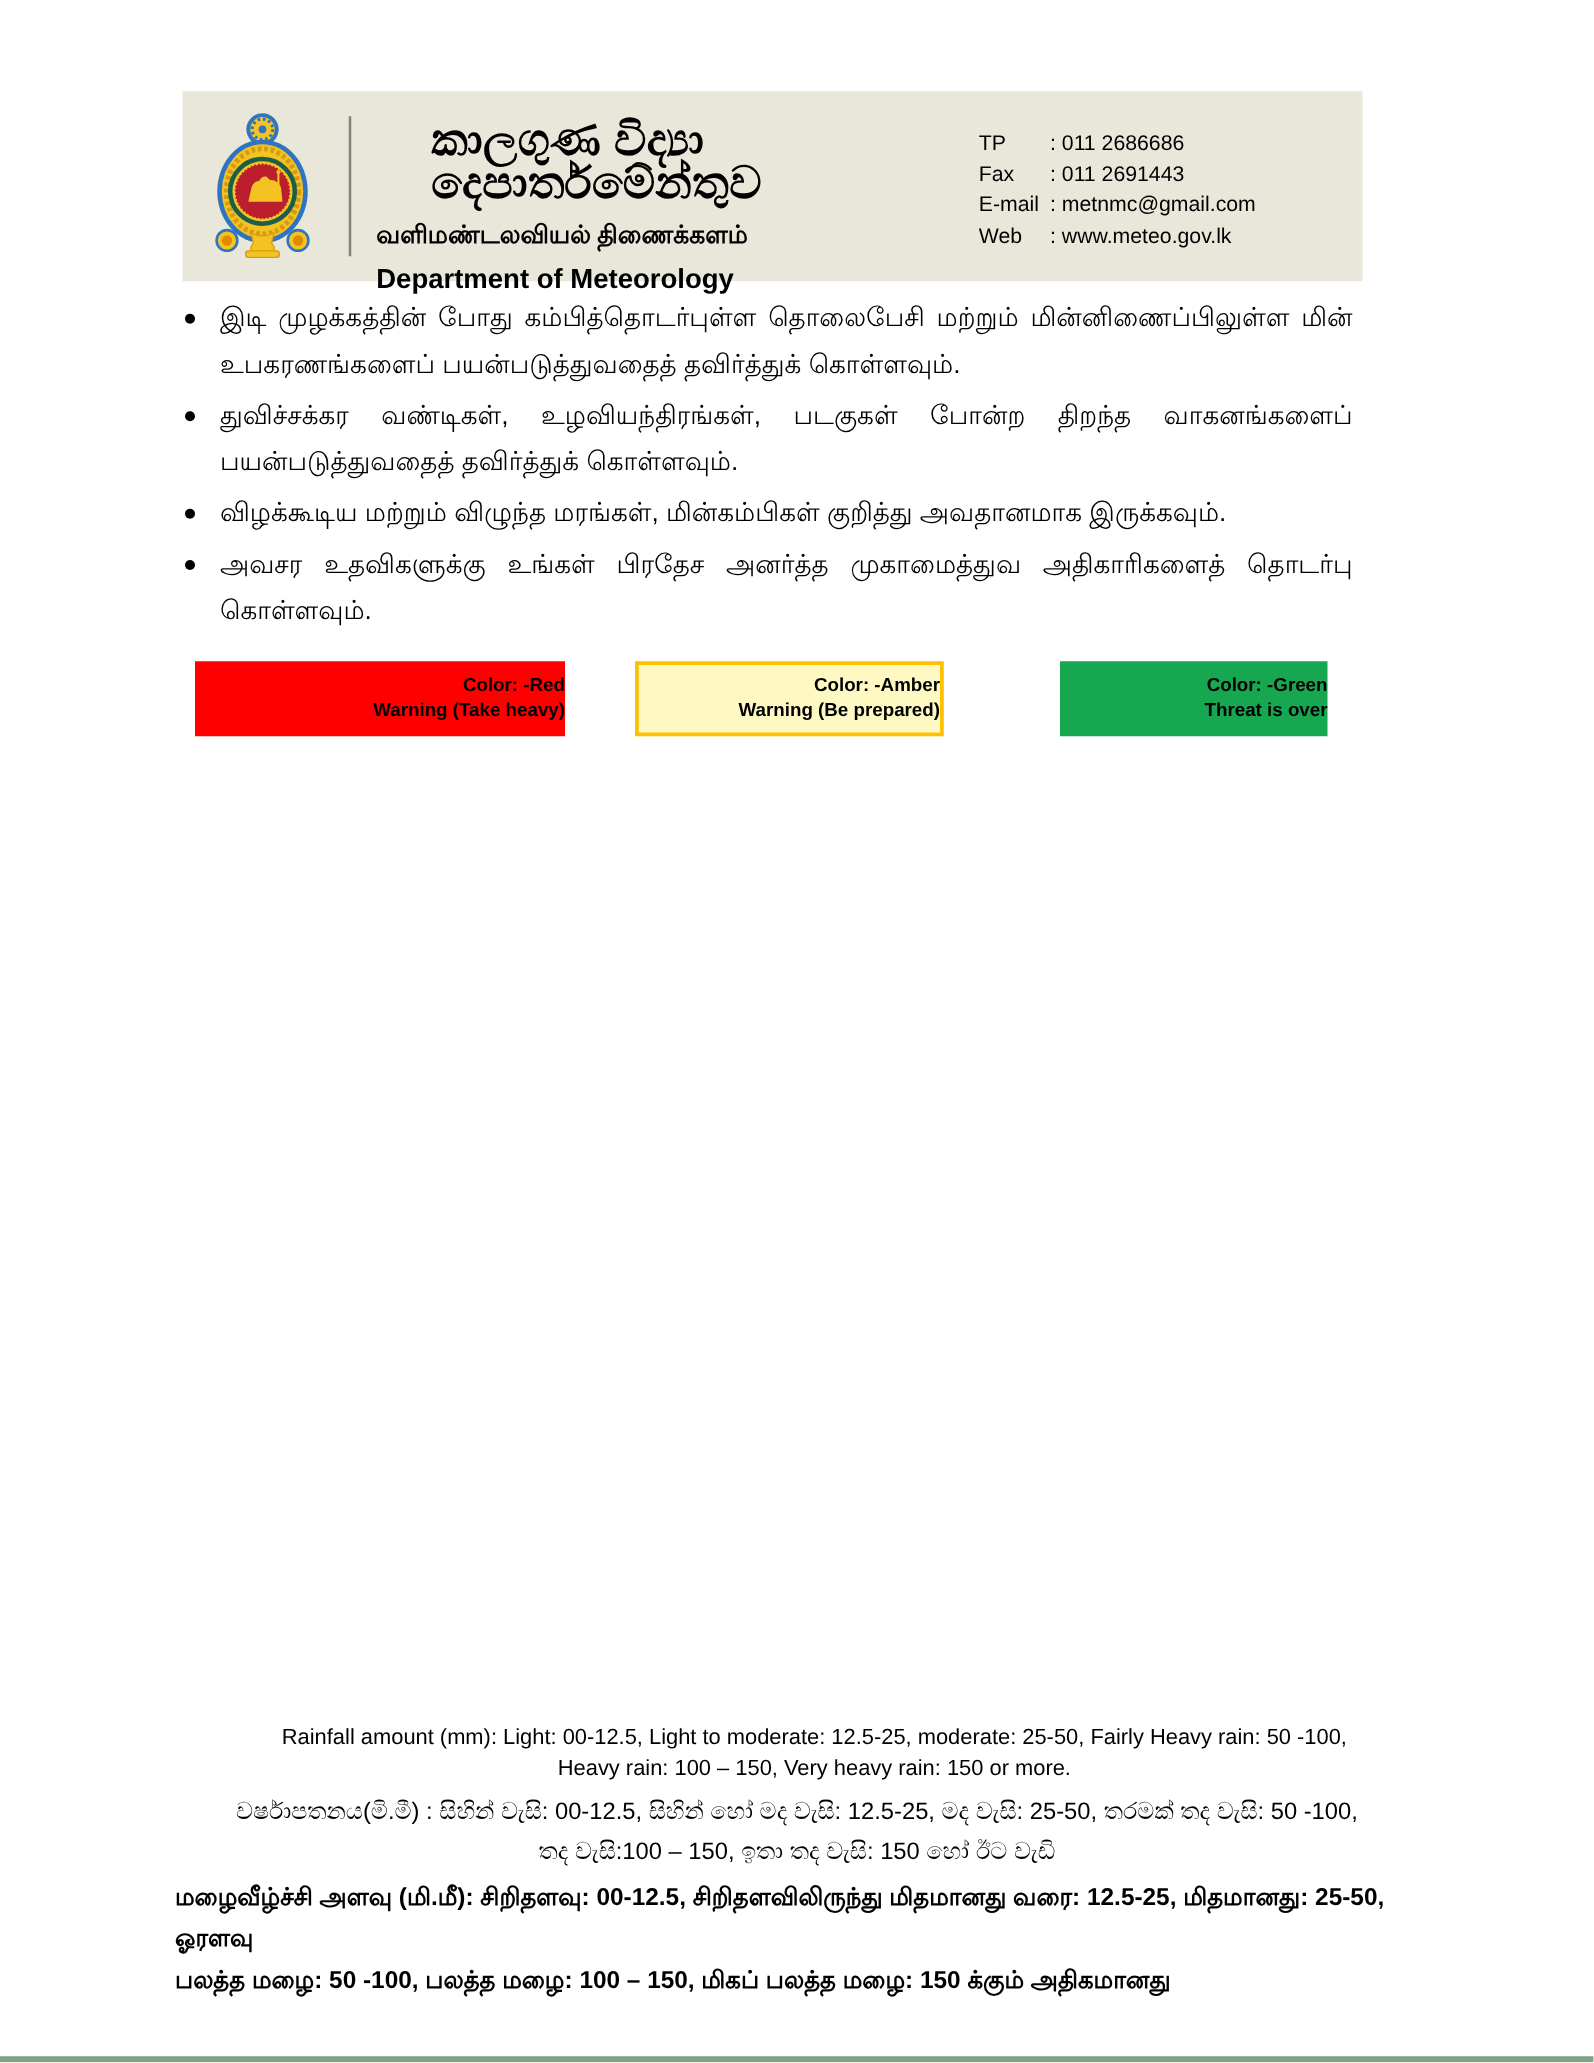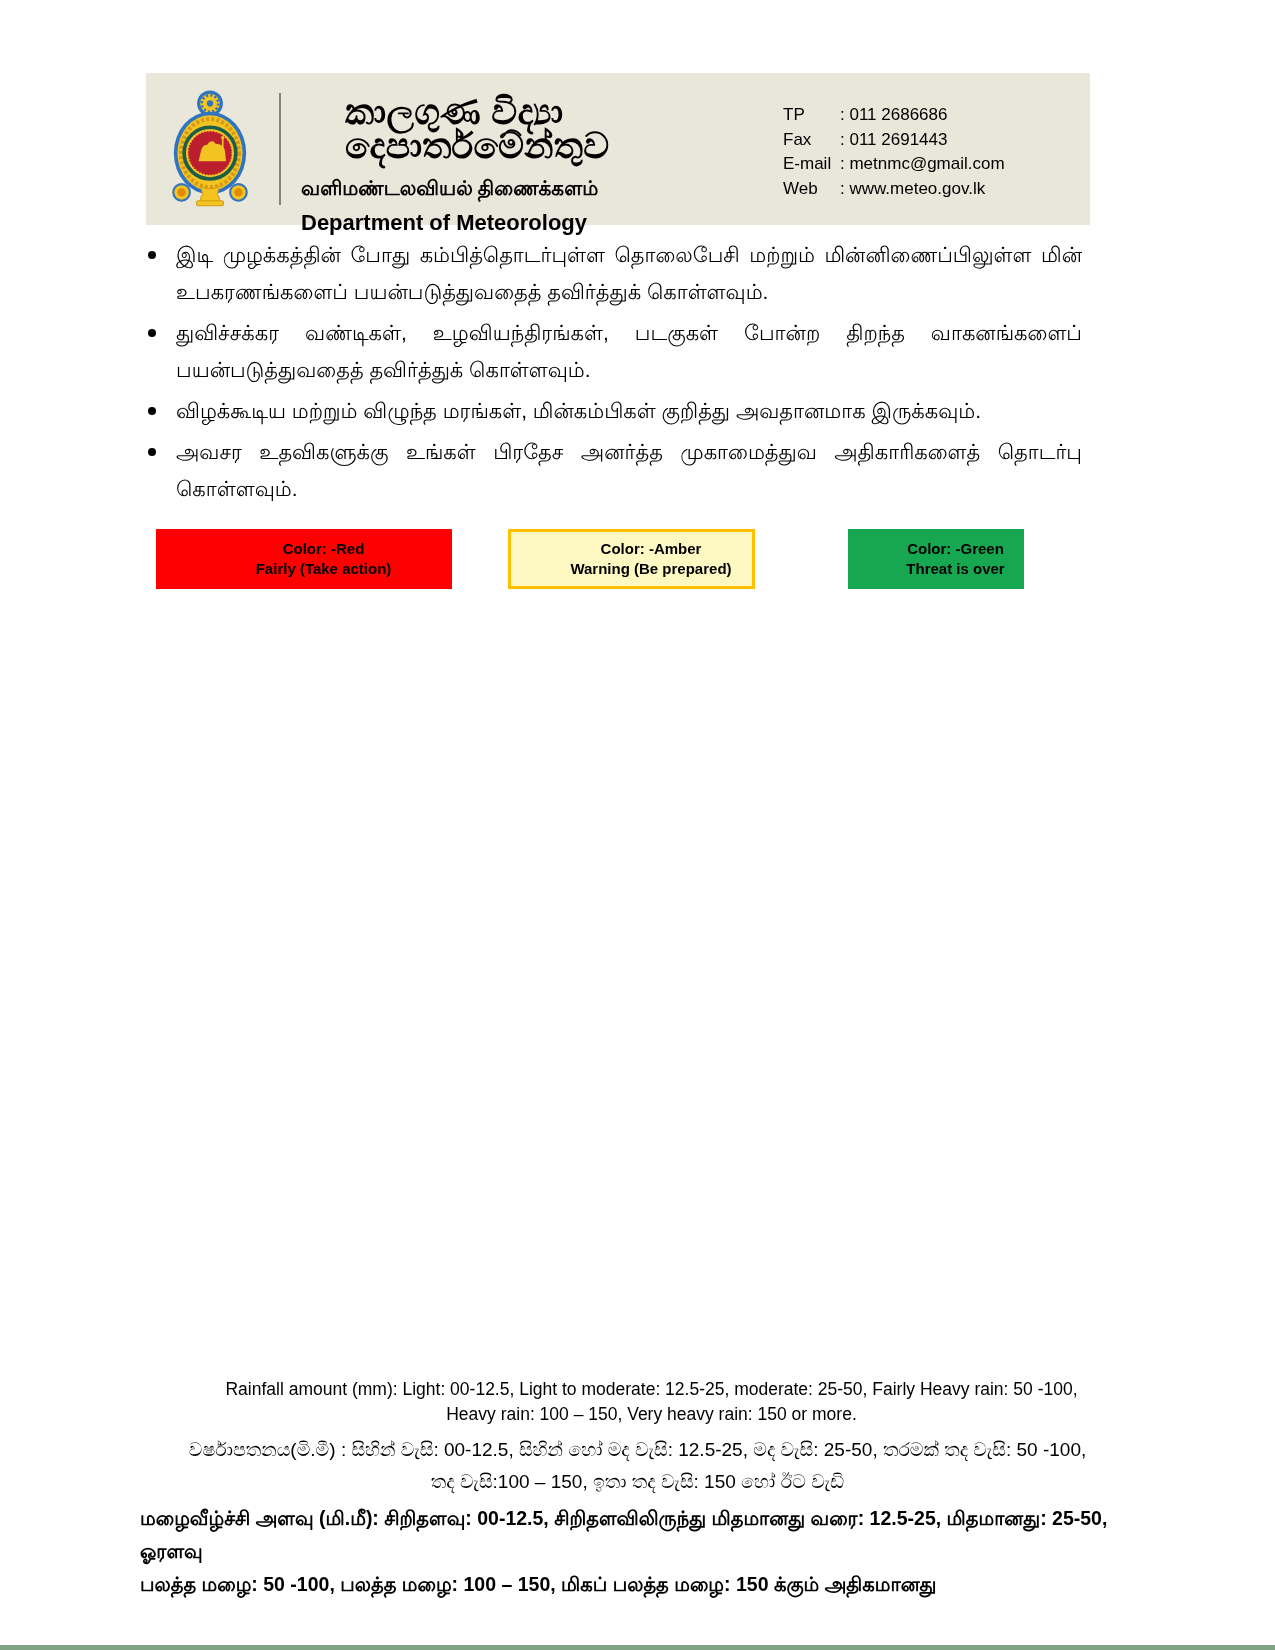--- a/index.html
+++ b/index.html
@@ -32,26 +32,26 @@
     text-align:justify; margin-bottom:4px;
   }
   .bullet::before {
     content:""; position:absolute; left:3px; top:15px; width:8px; height:8px;
     border-radius:50%; background:#000;
   }
 
   
   .alert-box {
     position:absolute; top:529px; height:60px; box-sizing:border-box;
-    display:flex; flex-direction:column; align-items:center; justify-content:center;
+    display:flex; flex-direction:column; align-items:flex-end; justify-content:center;
     font-weight:700; font-size:15px; line-height:20px; text-align:center; color:#000;padding-left:39px;
   }
   #box-red   { left:156px; width:296px; }
   #box-amber { left:508px; width:247px; border:3px solid #FFC000; }
-  #box-green { left:848px; width:176px; }
+  #box-green { left:848px; width:214px; }
 
   
   .footer-en { position:absolute; left:164px; top:1377px; width:975px; text-align:center; font-size:17.5px; line-height:25px; }
   .footer-si { position:absolute; left:150px; top:1434px; width:975px; text-align:center; font-size:19px;  line-height:32px; }
   .footer-ta { position:absolute; left:140px; top:1502px; width:980px; text-align:left;  font-size:19.5px; line-height:33px;font-weight:bold; }
 
   .bottom-strip { position:absolute; left:0; bottom:0; width:100%; height:5px; background:#7fa383; }
 </style>
 </head>
 <body>
@@ -121,21 +121,21 @@
 
   <div class="bullets">
     <div class="bullet">இடி முழக்கத்தின் போது கம்பித்தொடர்புள்ள தொலைபேசி மற்றும் மின்னிணைப்பிலுள்ள மின் உபகரணங்களைப் பயன்படுத்துவதைத் தவிர்த்துக் கொள்ளவும்.</div>
     <div class="bullet">துவிச்சக்கர வண்டிகள், உழவியந்திரங்கள், படகுகள் போன்ற திறந்த வாகனங்களைப் பயன்படுத்துவதைத் தவிர்த்துக் கொள்ளவும்.</div>
     <div class="bullet">விழக்கூடிய மற்றும் விழுந்த மரங்கள், மின்கம்பிகள் குறித்து அவதானமாக இருக்கவும்.</div>
     <div class="bullet">அவசர உதவிகளுக்கு உங்கள் பிரதேச அனர்த்த முகாமைத்துவ அதிகாரிகளைத் தொடர்பு கொள்ளவும்.</div>
   </div>
 
   <div id="box-red" class="alert-box" style="background-color: rgb(254, 0, 0);">
     <span>Color: -Red</span>
-    <span>Fairly (Take action)</span>
+    <span>Warning (Take heavy)</span>
   </div>
 
   <div id="box-amber" class="alert-box" style="background-color: #fef9c3; border-color: rgb(255, 192, 0);">
     <span>Color: -Amber</span>
     <span>Warning (Be prepared)</span>
   </div>
 
   <div id="box-green" class="alert-box" style="background-color: rgb(23, 167, 80);">
     <span>Color: -Green</span>
     <span>Threat is over</span>

